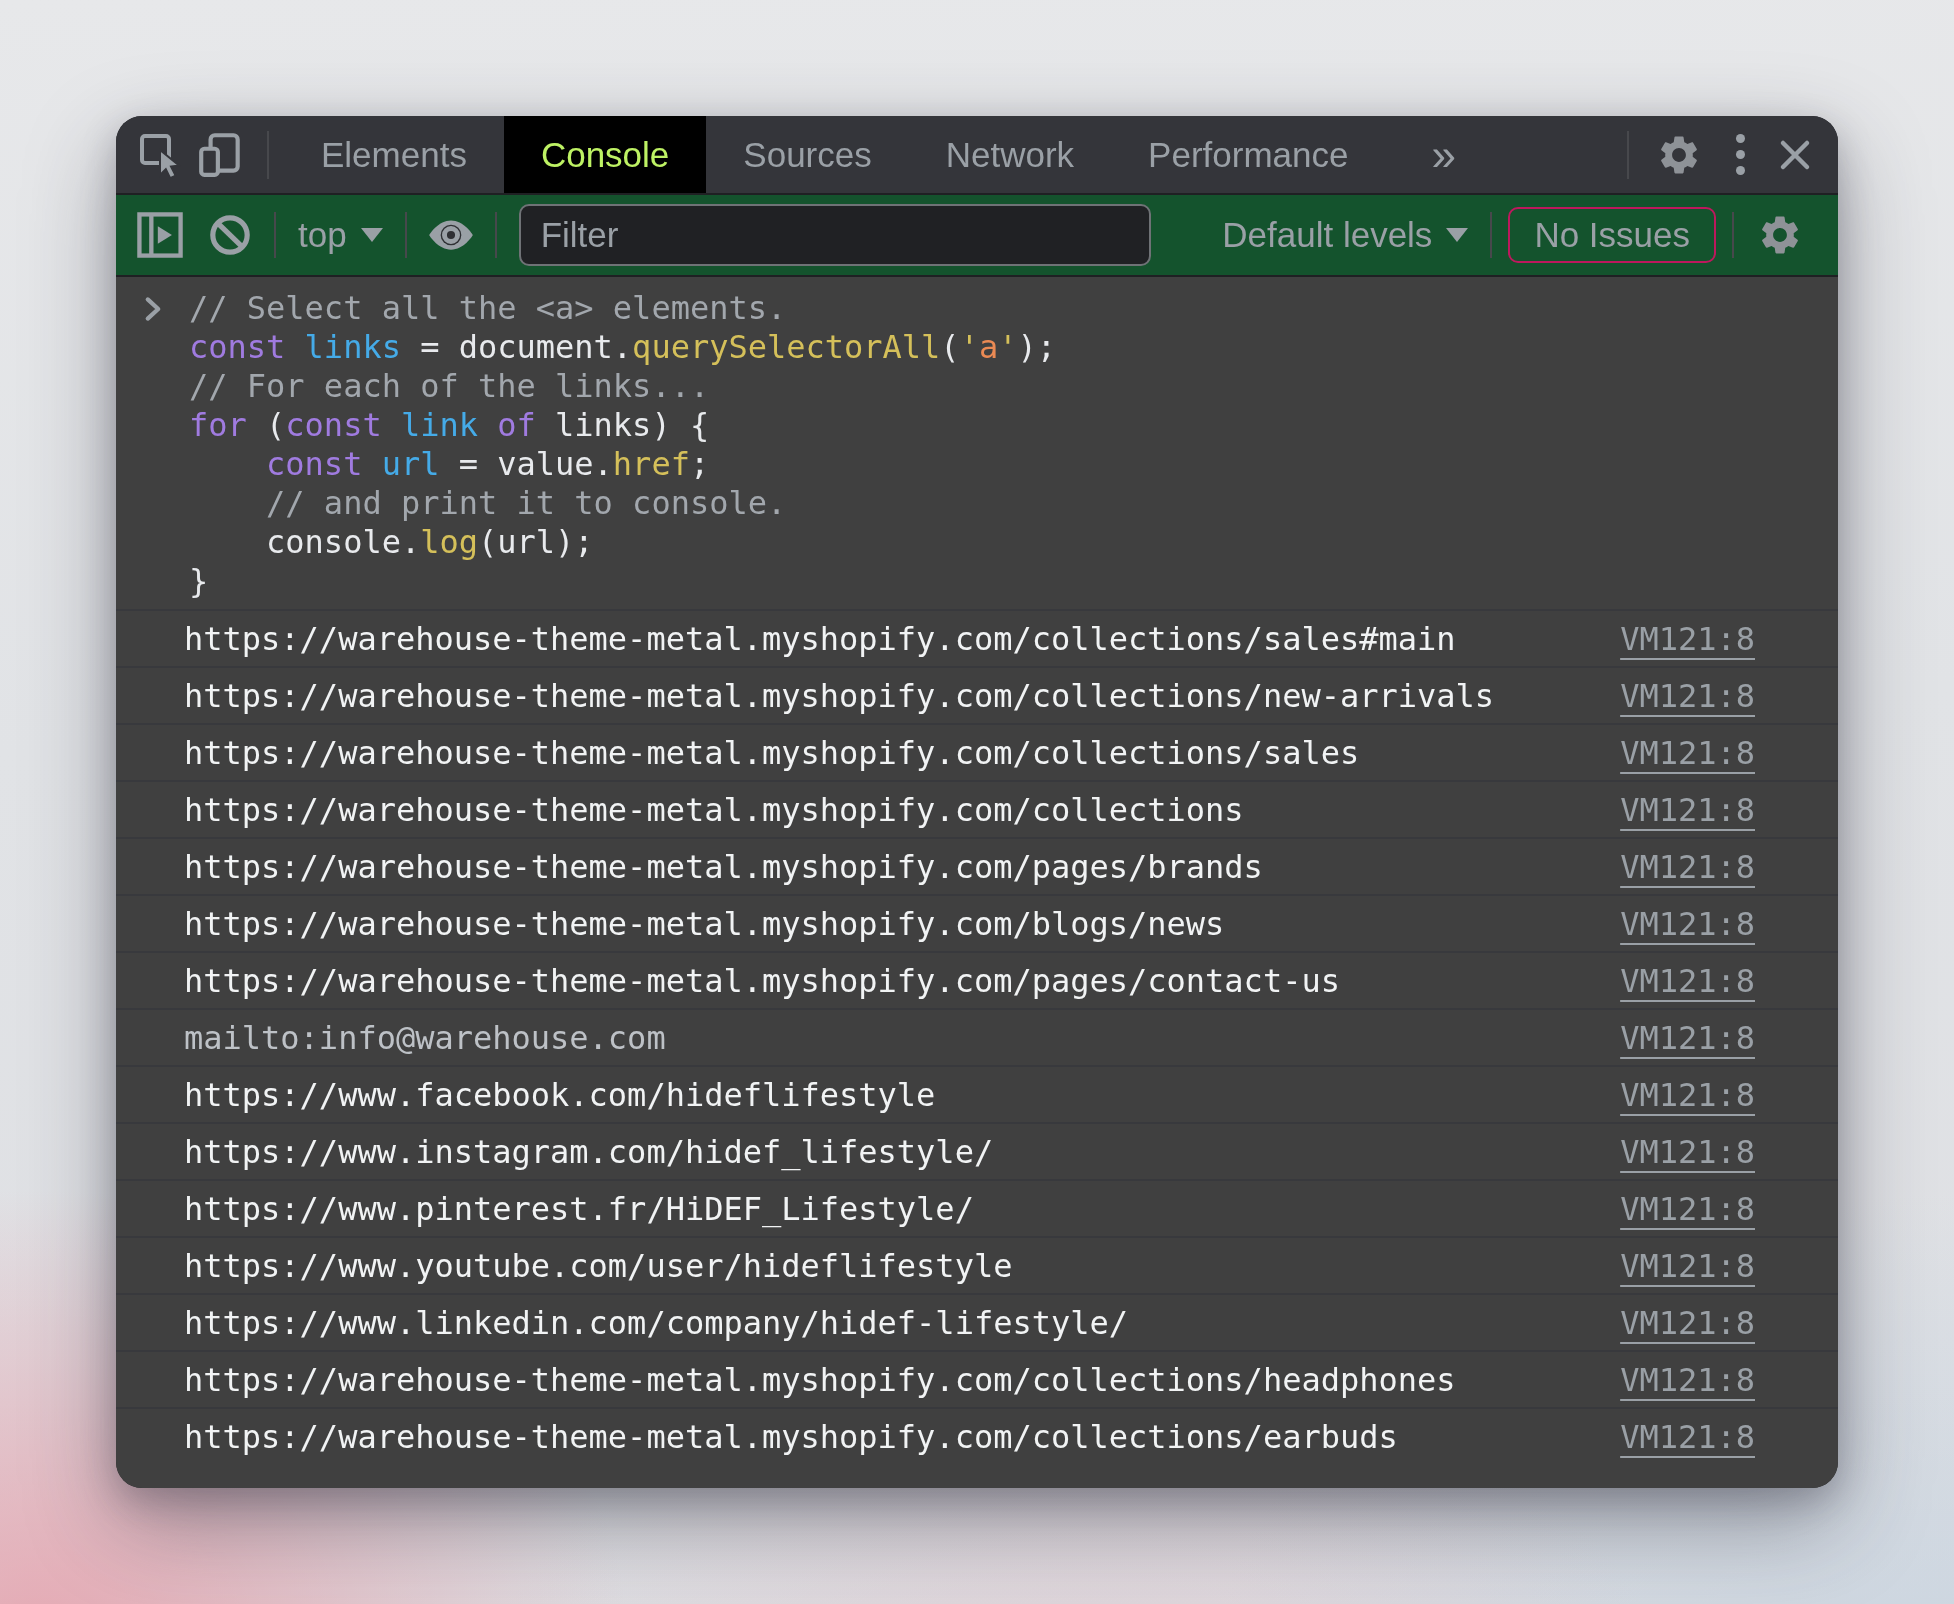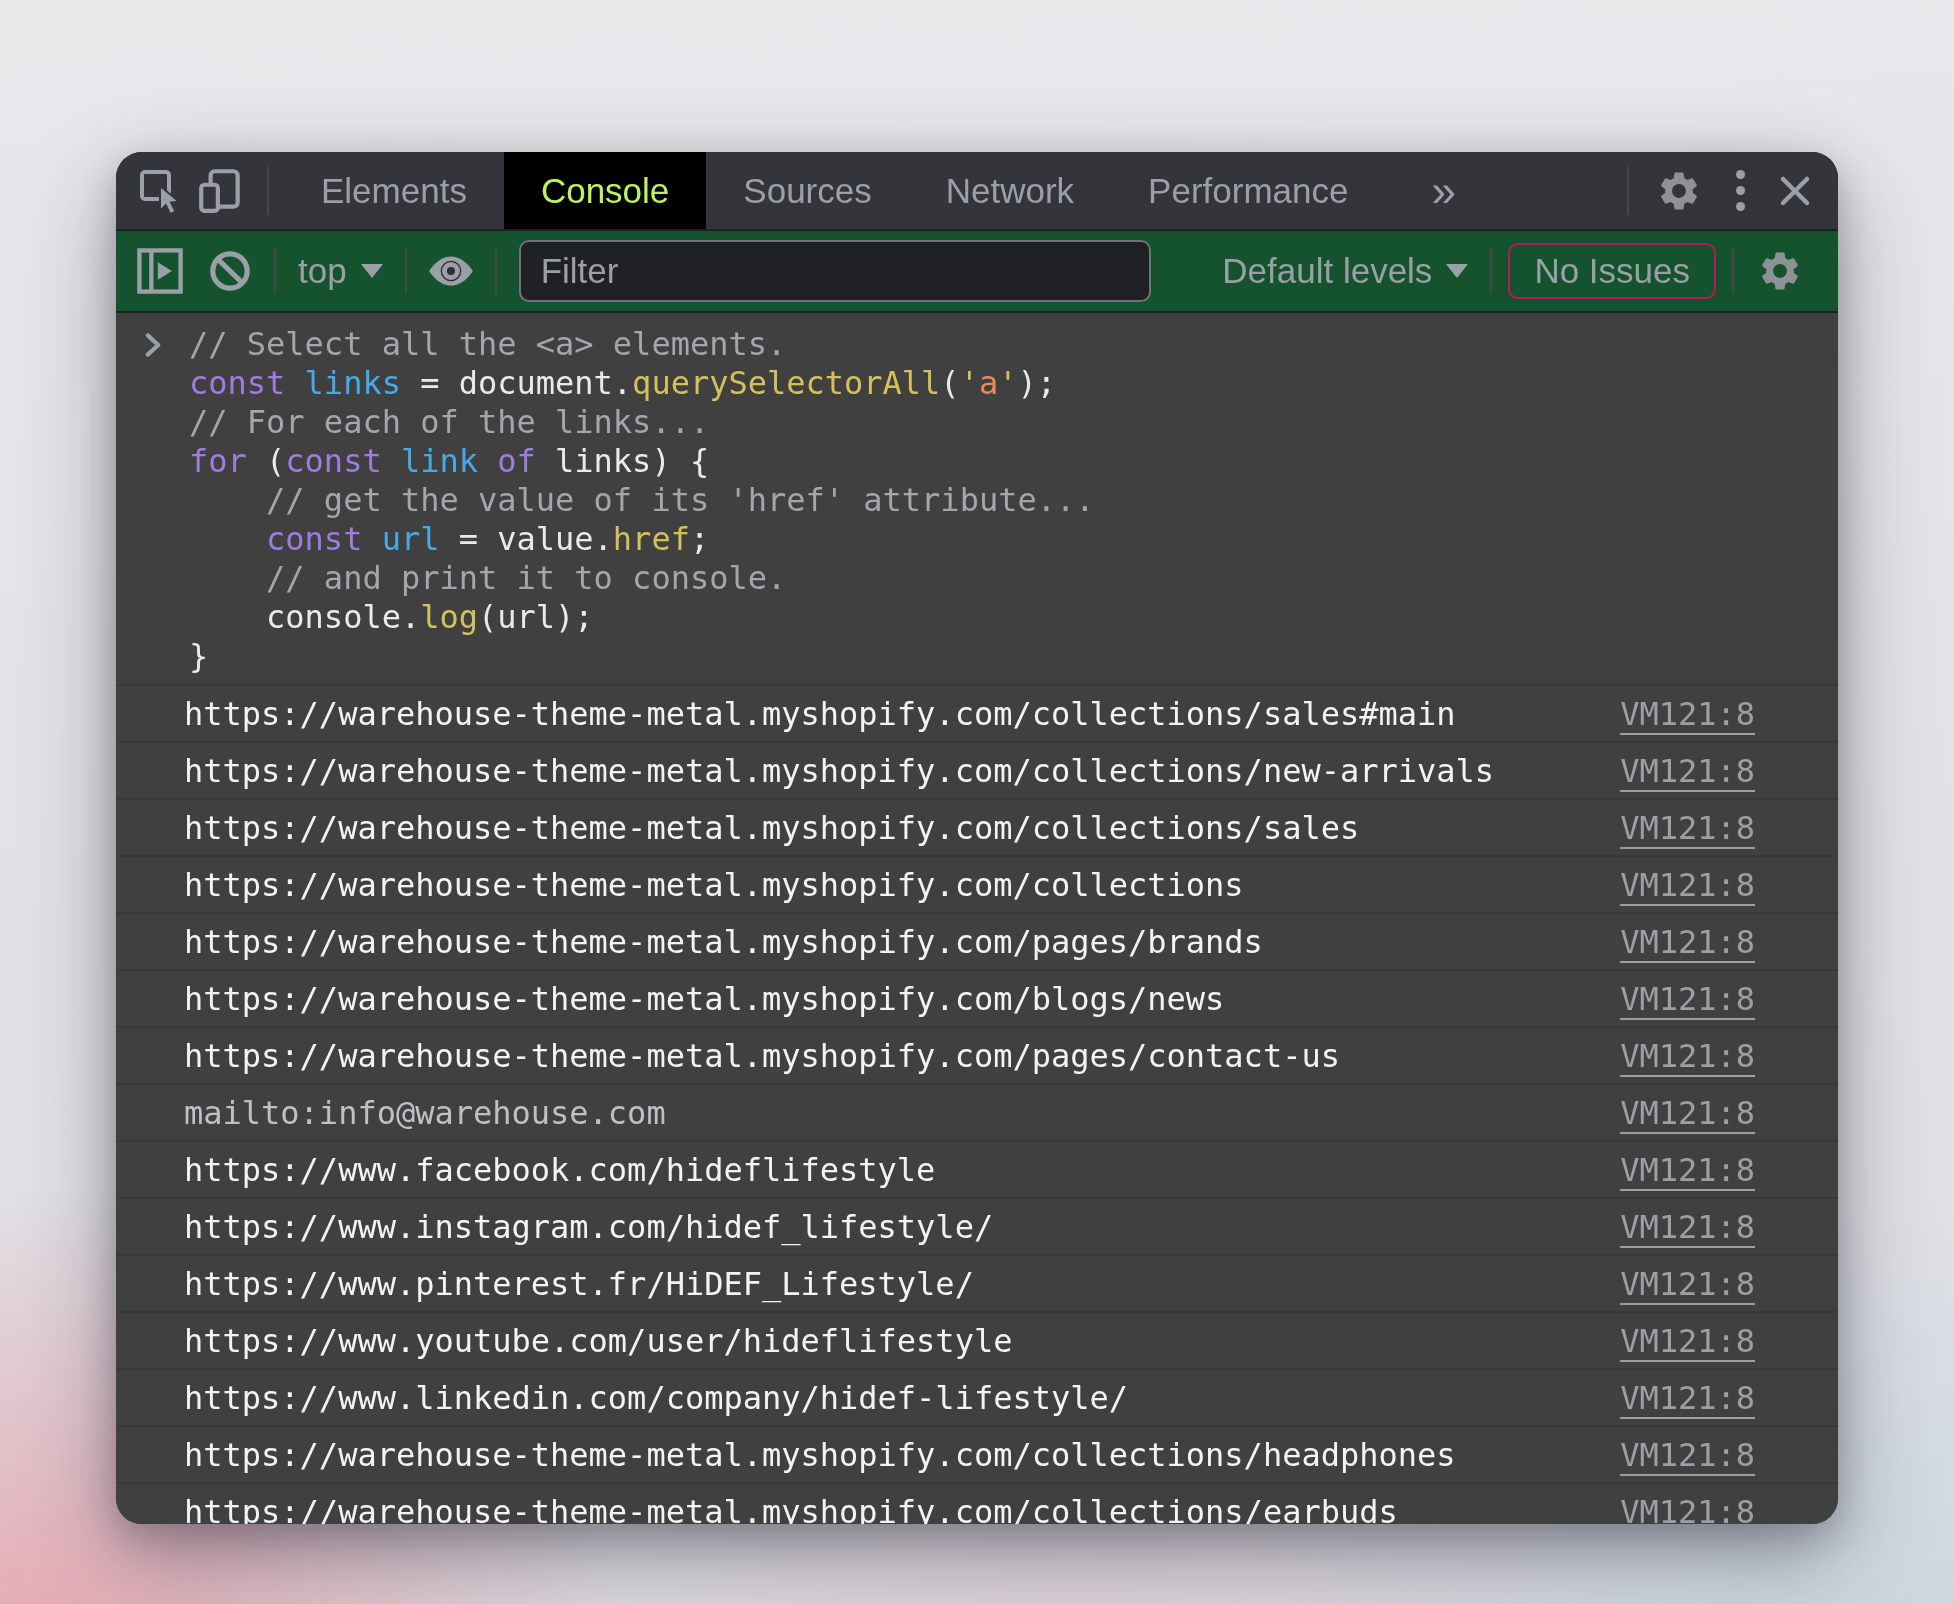--- a/index.html
+++ b/index.html
@@ -5,21 +5,21 @@
   html,body{margin:0;padding:0;}
   body{
     width:1954px;height:1604px;overflow:hidden;
     font-family:"Liberation Sans",sans-serif;
     background:
       radial-gradient(950px 720px at 2% 102%, rgba(231,154,166,.78), rgba(231,154,166,0) 62%),
       radial-gradient(1100px 700px at 55% 108%, rgba(226,185,195,.35), rgba(226,185,195,0) 55%),
       radial-gradient(1300px 900px at 101% 108%, rgba(183,203,221,.55), rgba(183,203,221,0) 60%),
       linear-gradient(178deg,#e7e8ea 0%,#e1e3e6 45%,#dedfe3 100%);
   }
-  .stage{position:relative;width:1954px;height:1396px;margin-top:36px;}
+  .stage{position:relative;width:1954px;height:1396px;}
   .devtools{
     position:absolute;left:116px;top:116px;width:1722px;height:1372px;
     border-radius:26px;overflow:hidden;background:#242528;
     box-shadow:0 34px 90px rgba(40,40,55,.40),0 12px 34px rgba(40,40,55,.25);
   }
   
   .tabbar{
     height:77px;background:#34353a;display:flex;align-items:stretch;
     padding-left:16px;
   }
@@ -174,21 +174,20 @@
         <span class="prompt">
           <svg width="22" height="28" viewBox="0 0 12 16">
             <path d="M3 2.5 L9 8 L3 13.5" fill="none" stroke="#9aa0a6" stroke-width="2.4" stroke-linecap="round" stroke-linejoin="round"></path>
           </svg>
         </span>
         <div id="code-host">
             <div class="code-line"><span class="tok-comment">// Select all the &lt;a&gt; elements.</span></div>
             <div class="code-line"><span class="tok-keyword">const</span><span class="tok-plain"> </span><span class="tok-variable">links</span><span class="tok-plain"> = document.</span><span class="tok-property">querySelectorAll</span><span class="tok-plain">(</span><span class="tok-string-quote">'</span><span class="tok-string">a</span><span class="tok-string-quote">'</span><span class="tok-plain">);</span></div>
             <div class="code-line"><span class="tok-comment">// For each of the links...</span></div>
             <div class="code-line"><span class="tok-keyword">for</span><span class="tok-plain"> (</span><span class="tok-keyword">const</span><span class="tok-plain"> </span><span class="tok-variable">link</span><span class="tok-plain"> </span><span class="tok-keyword">of</span><span class="tok-plain"> links) {</span></div>
-            <div class="code-line"><span class="tok-plain">    </span><span class="tok-comment">// get the value of its 'href' attribute...</span></div>
             <div class="code-line"><span class="tok-plain">    </span><span class="tok-keyword">const</span><span class="tok-plain"> </span><span class="tok-variable">url</span><span class="tok-plain"> = value.</span><span class="tok-property">href</span><span class="tok-plain">;</span></div>
             <div class="code-line"><span class="tok-plain">    </span><span class="tok-comment">// and print it to console.</span></div>
             <div class="code-line"><span class="tok-plain">    console.</span><span class="tok-property">log</span><span class="tok-plain">(url);</span></div>
             <div class="code-line"><span class="tok-plain">}</span></div>
           </div>
       </div>
       <div id="logs-host">
           <div class="log-row">
             <span class="log-text">https://warehouse-theme-metal.myshopify.com/collections/sales#main</span>
             <span class="log-source">VM121:8</span>

